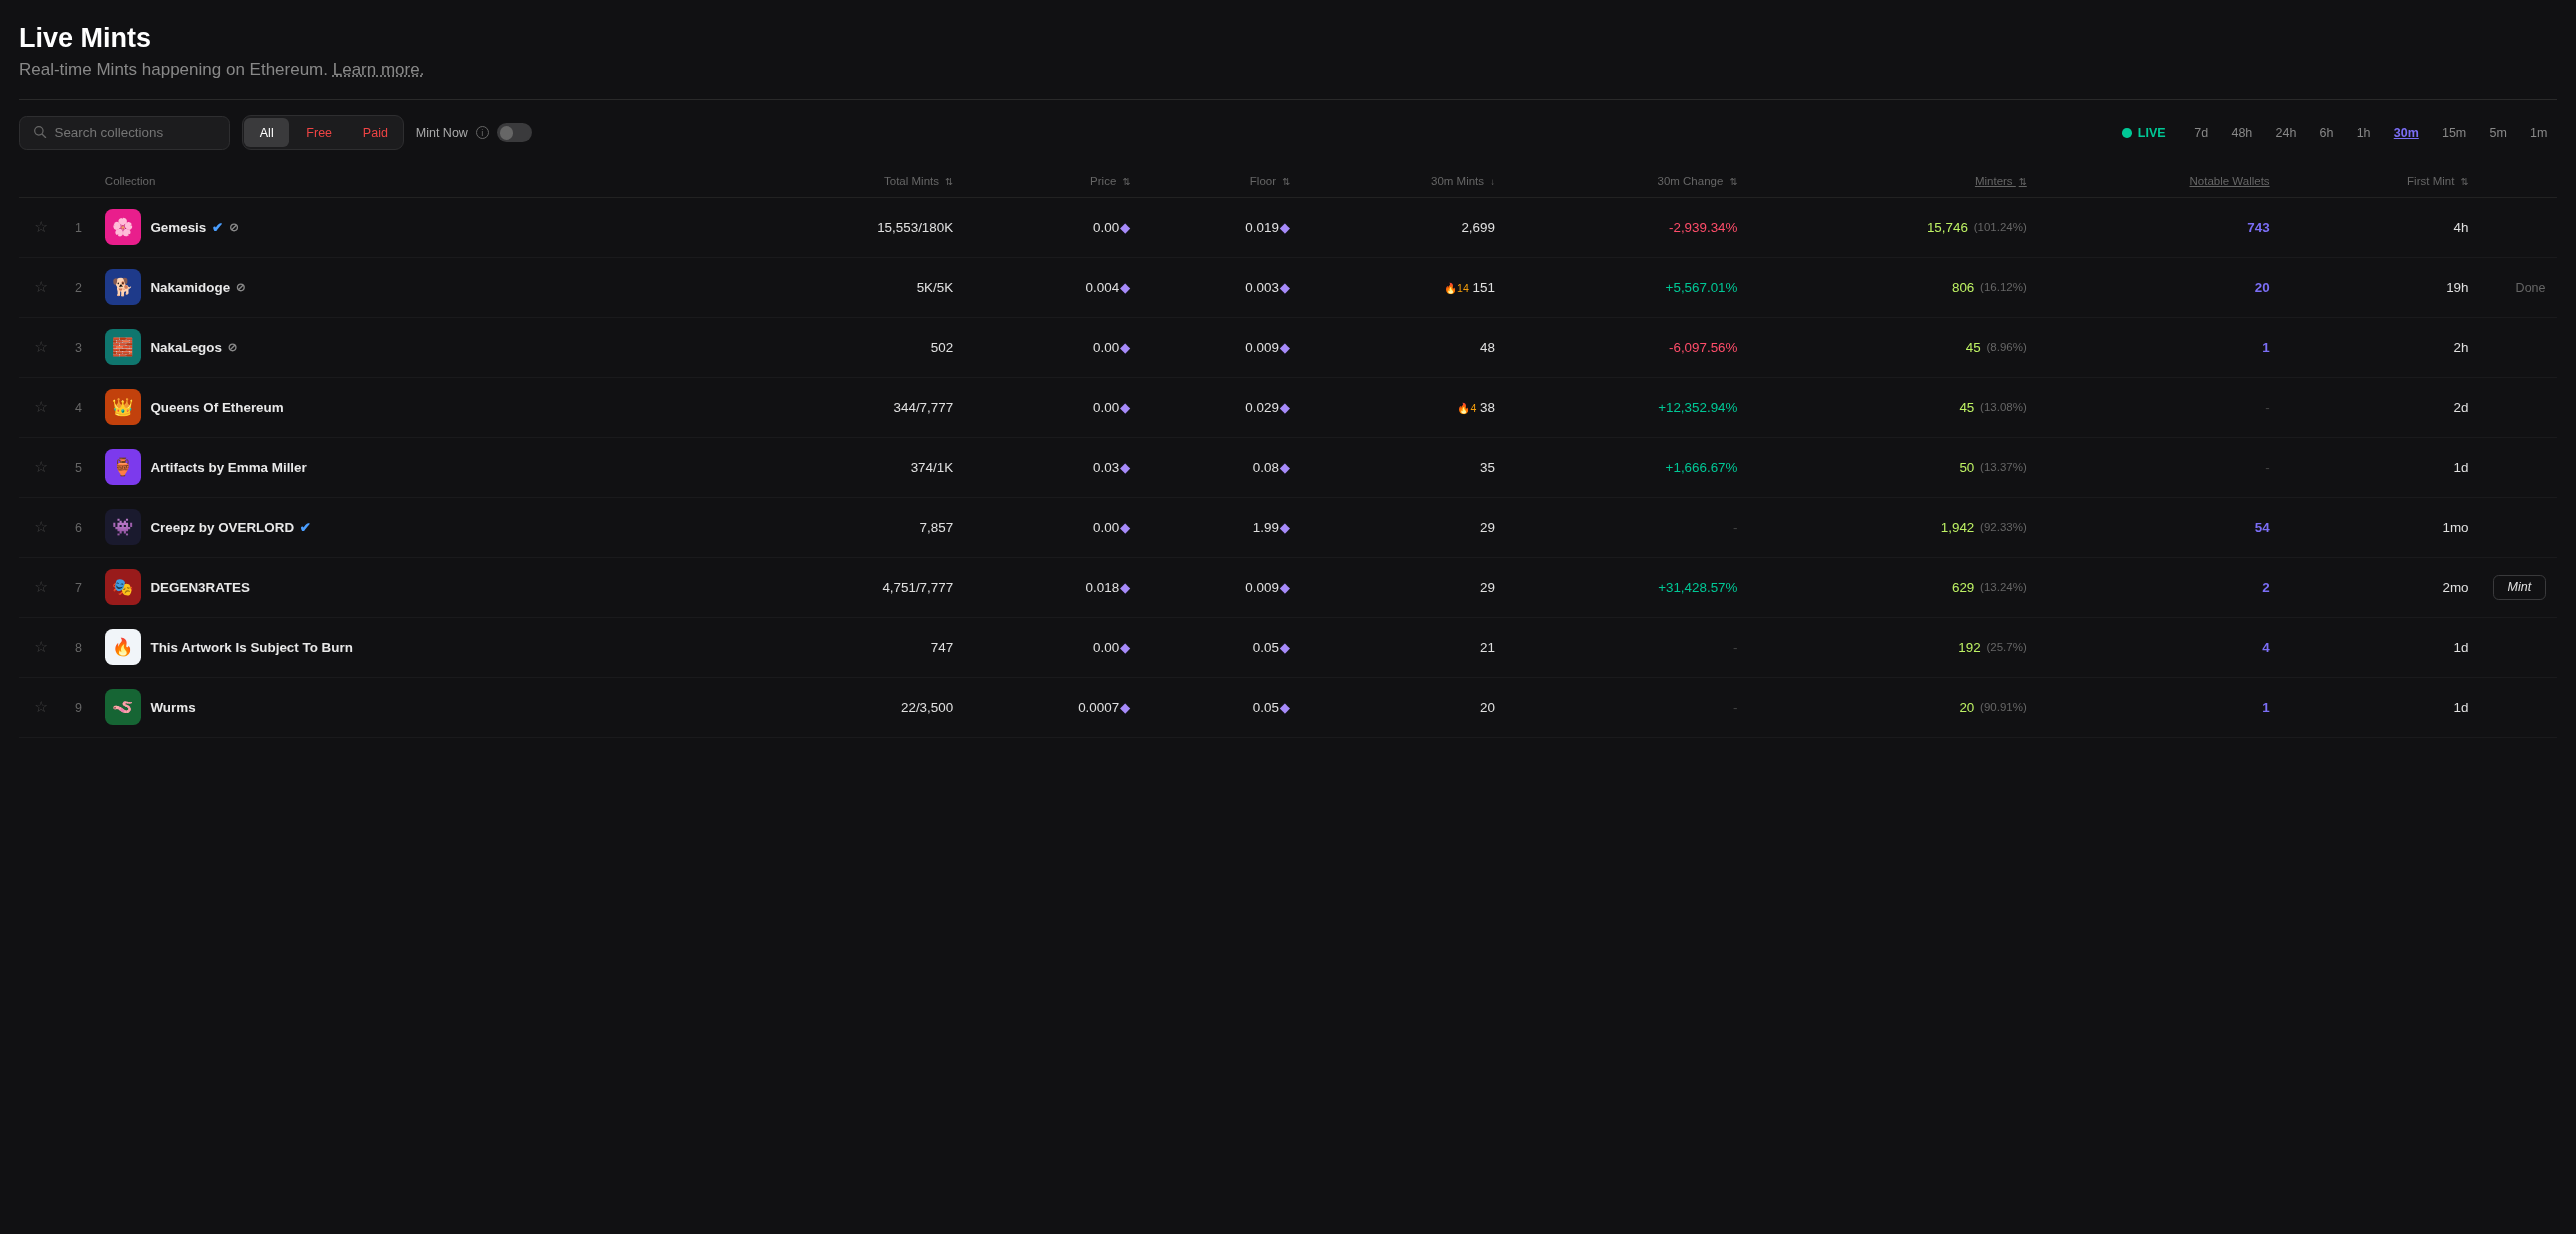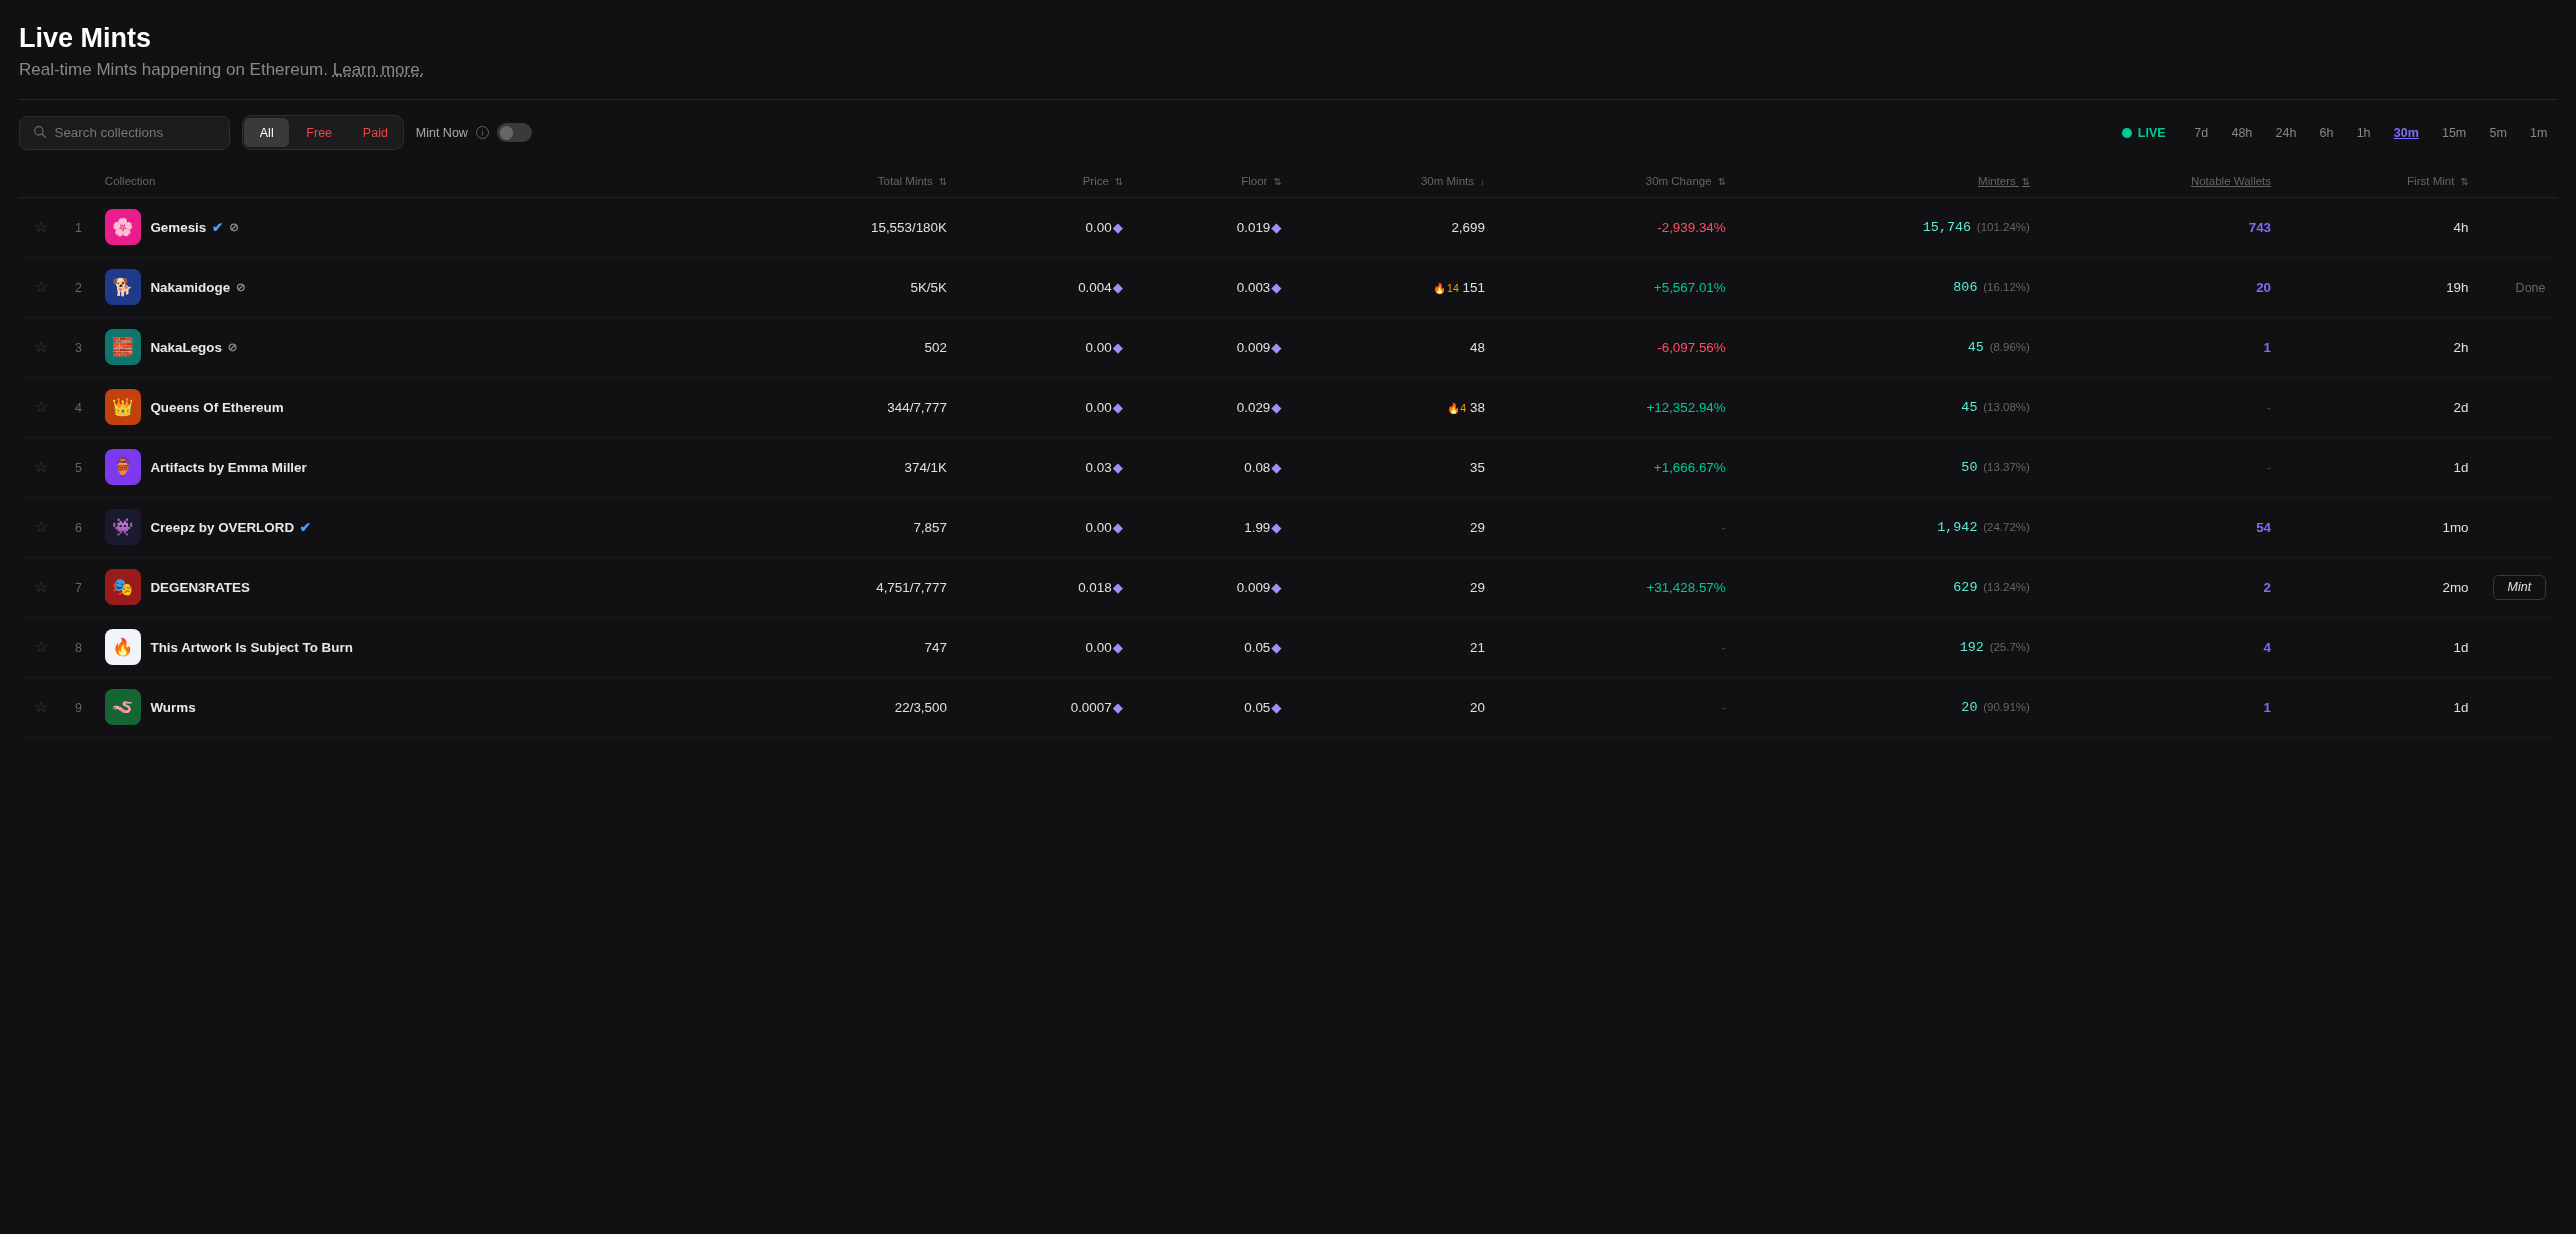--- a/index.html
+++ b/index.html
@@ -219,21 +219,21 @@
       align-items: center;
       gap: 5.8px;
     }
     .verified-icon { color: #4a9eff; font-size: 13.4px; }
     .tag-icon { color: #888; font-size: 11.5px; }
     .eth-symbol { color: #a78bfa; margin-left: 1px; }
     .green { color: #00c896; }
     .red { color: #ff4d6a; }
     .notable-wallets { color: #7b6ef6; font-weight: 600; }
     .minters-cell { display: flex; align-items: center; gap: 5.8px; justify-content: flex-end; }
-    .minter-count { color: #5eead4; font-family: Liberation Mono, monospace; }
+    .minter-count { color: #bef264; }
     .minter-pct { color: #666; font-size: 11.5px; }
     .mint-btn {
       background: transparent;
       border: 1px solid #3a3a3c;
       color: #e0e0e0;
       border-radius: 5.8px;
       padding: 4.8px 13.4px;
       cursor: pointer;
       font-size: 12.5px;
       font-weight: 500;
@@ -479,21 +479,21 @@
     </div>
           </td>
           <td>7,857</td>
           <td>0.00<span class="eth-symbol">◆</span></td>
           <td>1.99<span class="eth-symbol">◆</span></td>
           <td>29</td>
           <td><span class="dash">-</span></td>
           <td>
             <div class="minters-cell">
               <span class="minter-count">1,942</span>
-              <span class="minter-pct">(24.72%)</span>
+              <span class="minter-pct">(92.33%)</span>
             </div>
           </td>
           <td><span class="notable-wallets">54</span></td>
           <td>1mo</td>
           <td></td>
         </tr>
         <tr>
           <td class="left"><button class="star-btn">☆</button></td>
           <td class="left"><span class="rank">7</span></td>
           <td class="left" style="min-width: 192px;">

